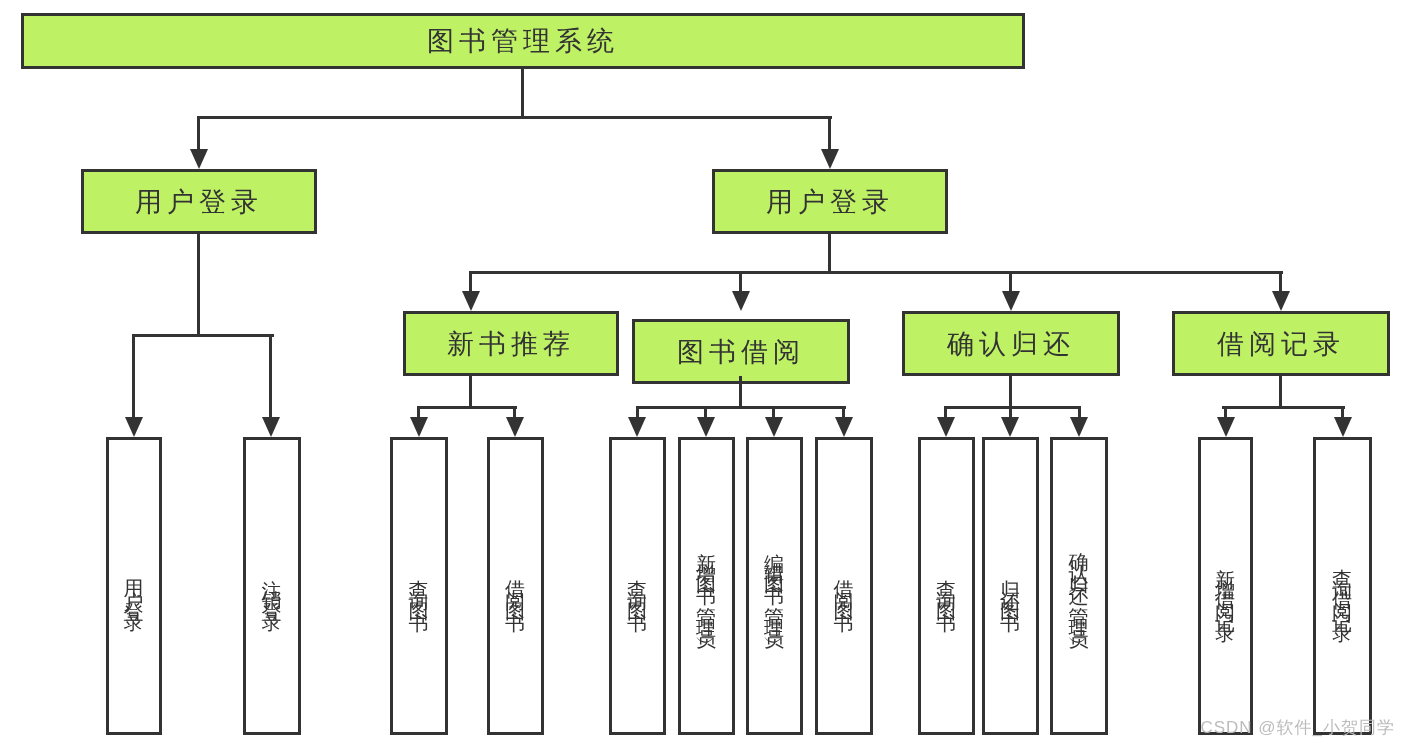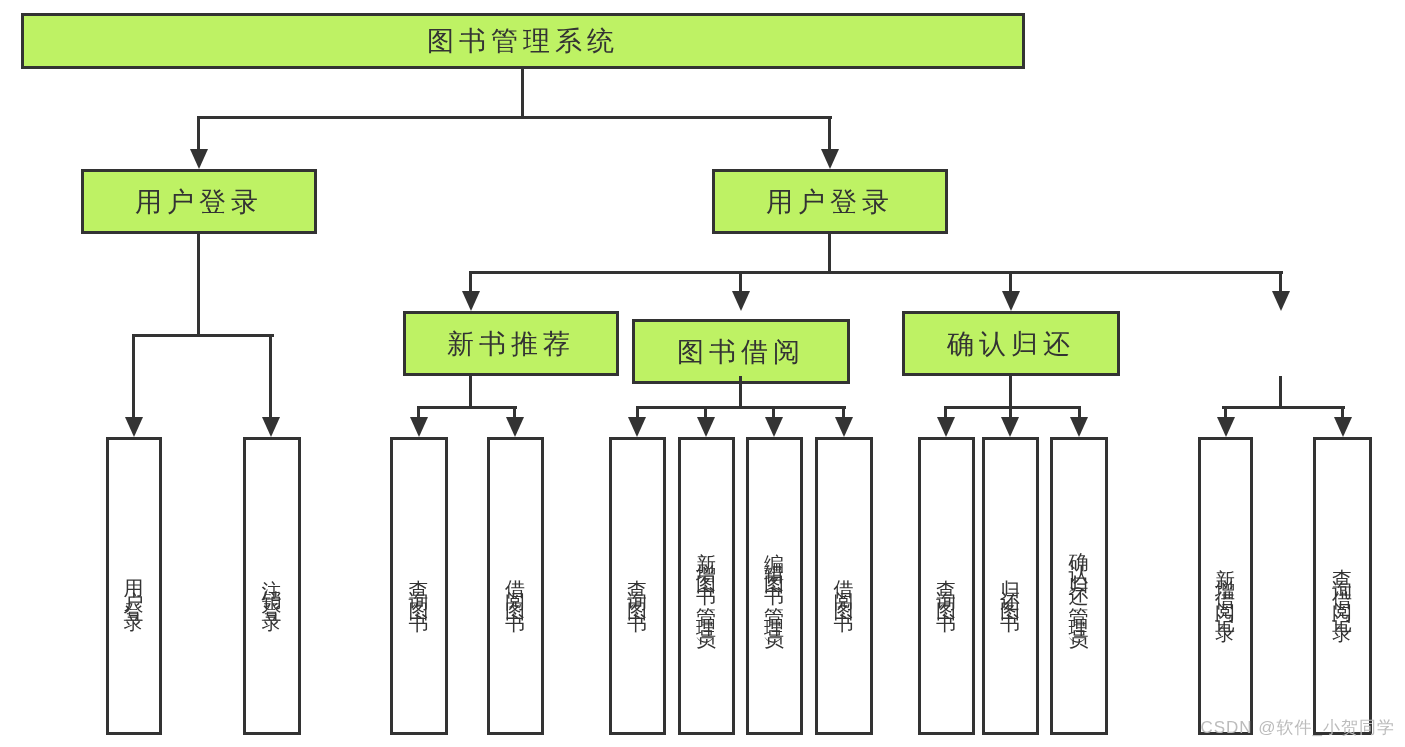--- a/index.html
+++ b/index.html
@@ -62,20 +62,21 @@
   <div class="ln" style="left:739px;top:271px;width:3px;height:22px;"></div>
   <div class="ar" style="left:732px;top:291px;"></div>
   <div class="ln" style="left:1009px;top:271px;width:3px;height:22px;"></div>
   <div class="ar" style="left:1002px;top:291px;"></div>
   <div class="ln" style="left:1279px;top:271px;width:3px;height:22px;"></div>
   <div class="ar" style="left:1272px;top:291px;"></div>
 
   <div class="hbox" style="left:363px;top:311px;width:216px;height:65px;margin-left:40px;">新书推荐</div>
   <div class="hbox" style="left:632px;top:319px;width:218px;height:65px;">图书借阅</div>
   <div class="hbox" style="left:902px;top:311px;width:218px;height:65px;">确认归还</div>
+  <div class="hbox" style="left:1172px;top:311px;width:218px;height:65px;">借阅记录</div>
 
   <div class="ln" style="left:469px;top:376px;width:3px;height:32px;"></div>
   <div class="ln" style="left:417px;top:406px;width:100px;height:3px;"></div>
   <div class="ln" style="left:417px;top:406px;width:3px;height:14px;"></div>
   <div class="ar" style="left:410px;top:417px;"></div>
   <div class="ln" style="left:513px;top:406px;width:3px;height:14px;"></div>
   <div class="ar" style="left:506px;top:417px;"></div>
 
   <div class="ln" style="left:739px;top:376px;width:3px;height:32px;"></div>
   <div class="ln" style="left:636px;top:406px;width:210px;height:3px;"></div>

